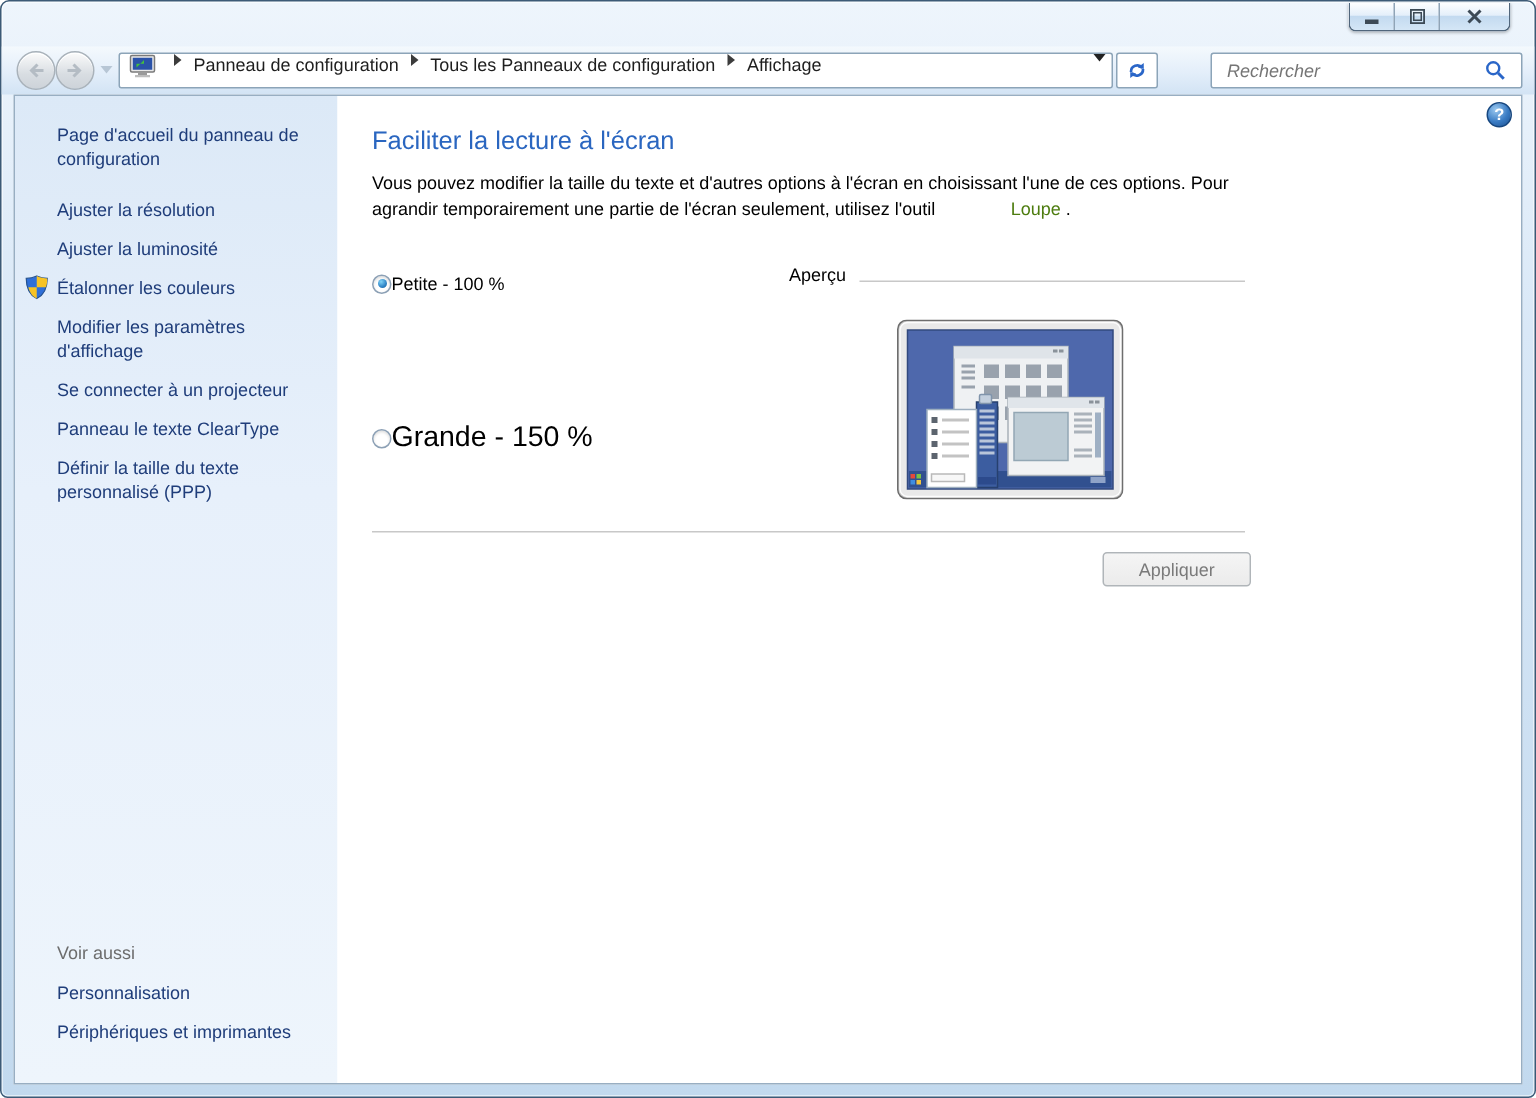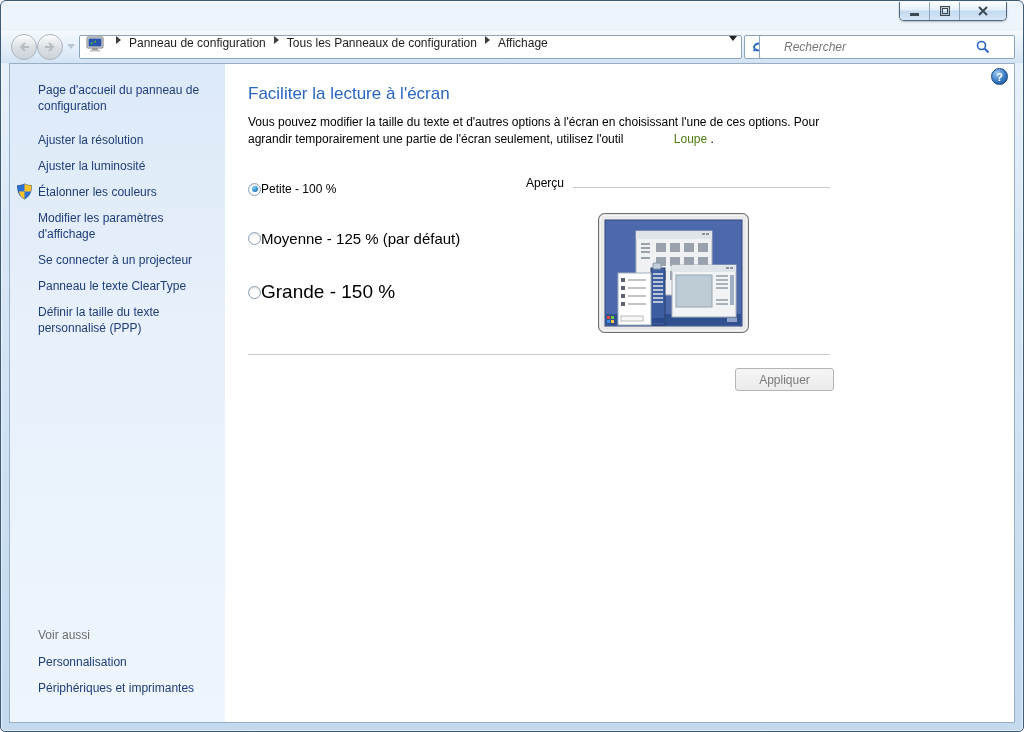--- a/index.html
+++ b/index.html
@@ -38,22 +38,22 @@
   .addr-icon { width:18px; height:16px; margin:0 4px 0 2px; flex:none; }
   .crumb-sep { width:0; height:0; border-top:4px solid transparent; border-bottom:4px solid transparent;
     border-left:5px solid #3c3c3c; margin:0 8px; flex:none; }
   .crumb { font-size:12px; color:#1e1e1e; white-space:nowrap; cursor:default; }
   .addr-drop { margin-left:auto; width:0; height:0; border-left:4px solid transparent;
     border-right:4px solid transparent; border-top:5px solid #222; }
 
   .refresh-btn { position:absolute; left:743px; top:4px; width:28px; height:24px; background:#fff;
     border:1px solid #8ca4b8; border-radius:2px; display:flex; align-items:center; justify-content:center; }
 
-  .searchbox { position:absolute; right:8px; top:4px; width:256px; height:24px; background:#fff;
-    border:1px solid #8ca4b8; border-radius:2px; display:flex; align-items:center; padding:0 24px; }
+  .searchbox { position:absolute; right:8px; top:4px; width:208px; height:24px; background:#fff;
+    border:1px solid #8ca4b8; border-radius:2px; display:flex; align-items:center; padding:0 10px; }
   .searchbox input { flex:1; border:none; outline:none; font-family:"Liberation Sans",sans-serif;
     font-size:12px; font-style:italic; color:#6d6d6d; background:transparent; }
   .search-icon { flex:none; }
 
   
   .client { position:absolute; left:8px; right:8px; top:62px; bottom:8px; background:#fff;
     border:1px solid #98aec2; display:flex; }
 
   .sidebar { width:215px; flex:none; display:flex; flex-direction:column;
     background:linear-gradient(180deg,#dce9f7 0%,#e7f0fb 40%,#eef5fc 100%);
@@ -199,24 +199,20 @@
           <span>?</span>
         </div>
 
       <div class="page-title">Faciliter la lecture à l'écran</div>
 
       <div class="page-desc"><span>Vous pouvez modifier la taille du texte et d'autres options à l'écran en choisissant l'une de ces options. Pour agrandir temporairement une partie de l'écran seulement, utilisez l'outil </span><span class="loupe-link">Loupe</span><span> .</span></div>
 
       <div class="opt-row" style="top:118px;">
         <span class="radio checked"></span>
         <span class="opt-label opt-small">Petite - 100 %</span>
-      </div>
-      <div class="opt-row" style="top:166px;">
-        <span class="radio"></span>
-        <span class="opt-label opt-medium">Moyenne - 125 % (par défaut)</span>
       </div>
       <div class="opt-row" style="top:217px;">
         <span class="radio"></span>
         <span class="opt-label opt-large">Grande - 150 %</span>
       </div>
 
       <div class="preview-label">Aperçu</div>
       <div class="preview-rule"></div>
 
       <svg class="preview-img" viewBox="0 0 151 120">

